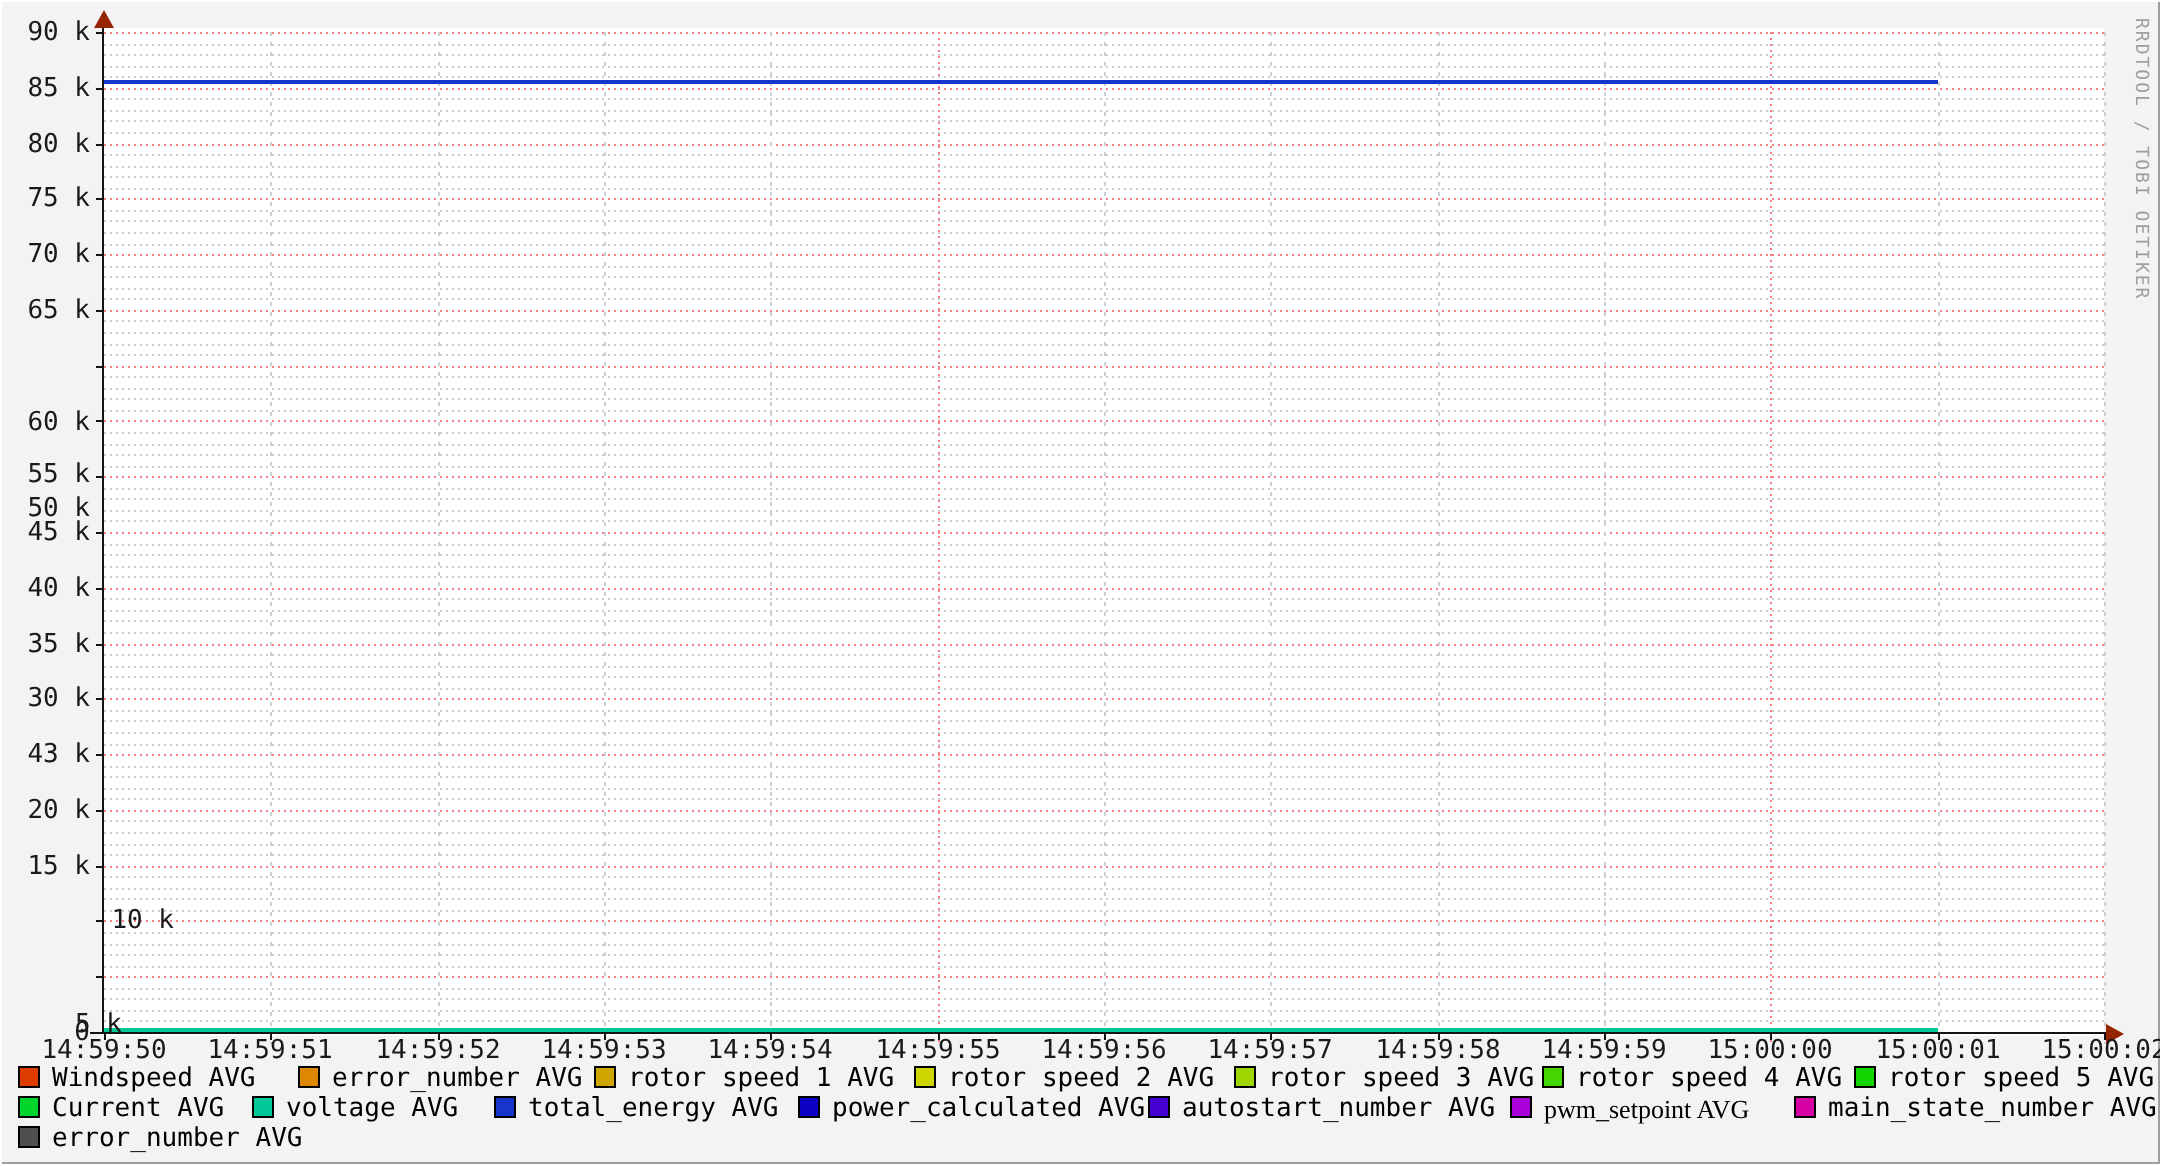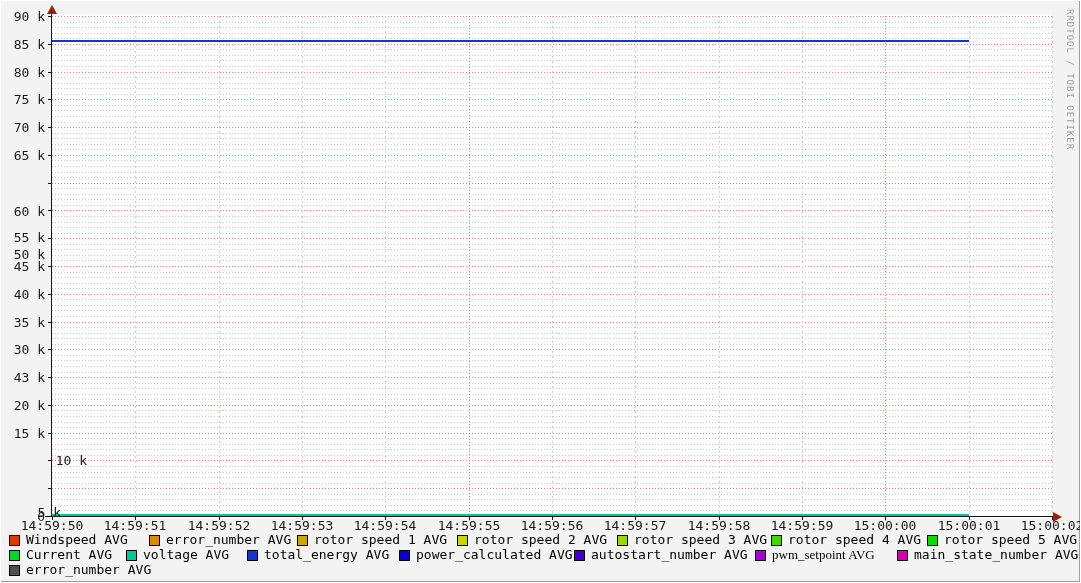--- a/index.html
+++ b/index.html
@@ -35,21 +35,21 @@
   #xlabels{position:absolute; left:51px; top:518px; width:1000px; height:14px;}
   .ytick{position:absolute; width:3px; height:1px; left:47px; background:#141414;}
   .xtick{position:absolute; width:1px; height:3px; top:516px; background:#141414;}
   .watermark{
     position:absolute; top:8px; right:5px;
     writing-mode:vertical-rl;
     font-size:9px; letter-spacing:1px; color:#9e9e9e; white-space:nowrap;
   }
   .lrow{position:absolute; left:0; width:1081px; height:14px;}
   #legend-row-0{top:532px;} #legend-row-1{top:547px;} #legend-row-2{top:562px;}
-  .legend-item{position:absolute; display:flex; align-items:flex-end; height:13px;}
+  .legend-item{position:absolute; display:flex; align-items:flex-start; height:13px;}
   .swatch{width:11px; height:11px; box-sizing:border-box; border:1px solid #000; margin-right:6px; flex:none;}
   .legend-label{font-size:13px; line-height:13px; white-space:nowrap; color:#000;}
   #legend-row-0 .legend-item:nth-child(1){left:8px;}
   #legend-row-0 .legend-item:nth-child(2){left:148px;}
   #legend-row-0 .legend-item:nth-child(3){left:296px;}
   #legend-row-0 .legend-item:nth-child(4){left:456px;}
   #legend-row-0 .legend-item:nth-child(5){left:616px;}
   #legend-row-0 .legend-item:nth-child(6){left:770px;}
   #legend-row-0 .legend-item:nth-child(7){left:926px;}
   #legend-row-1 .legend-item:nth-child(1){left:8px;}

